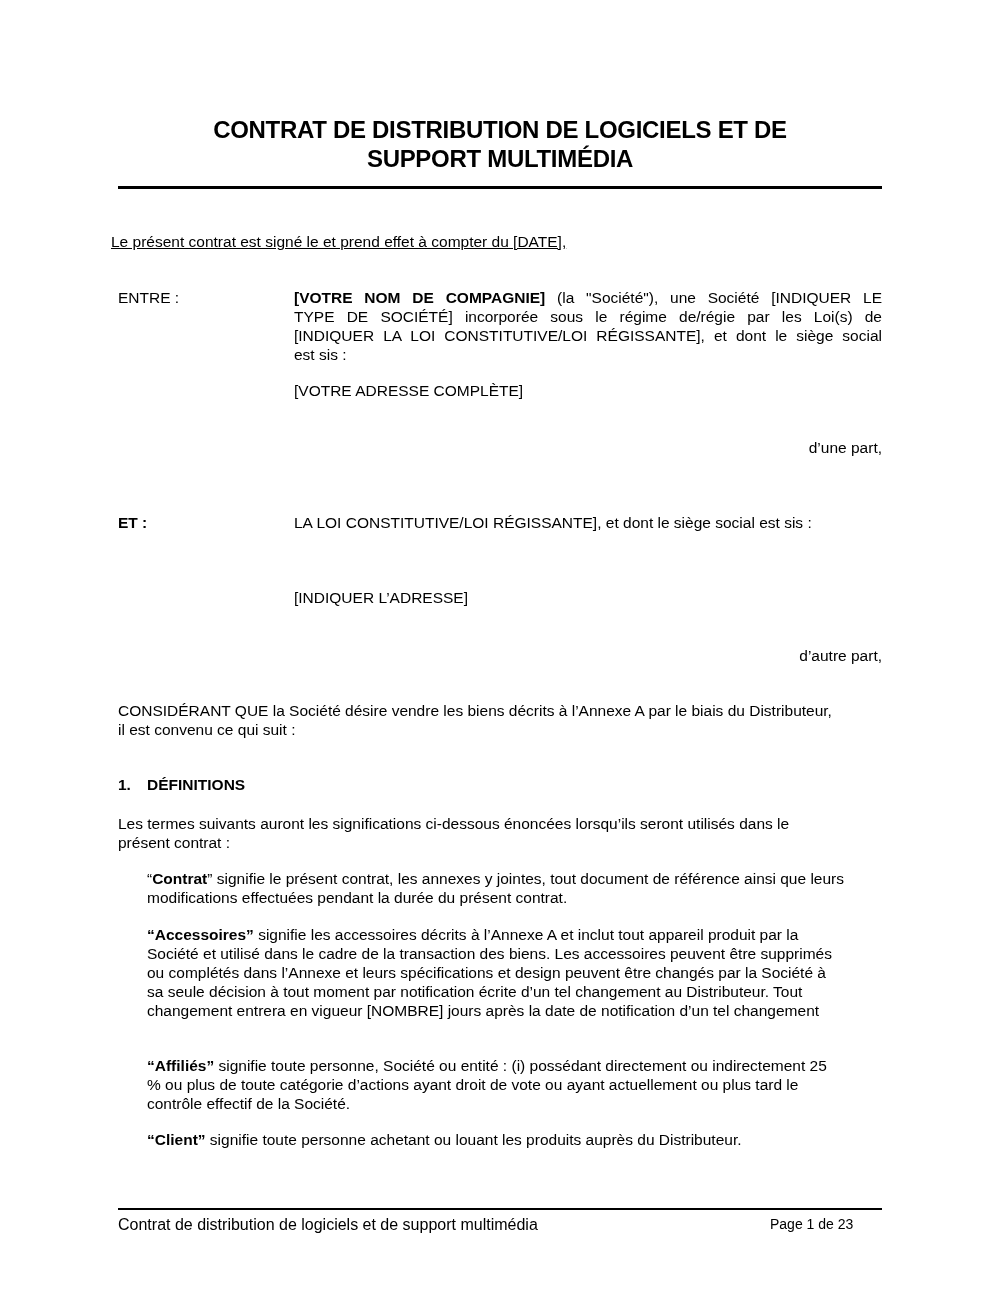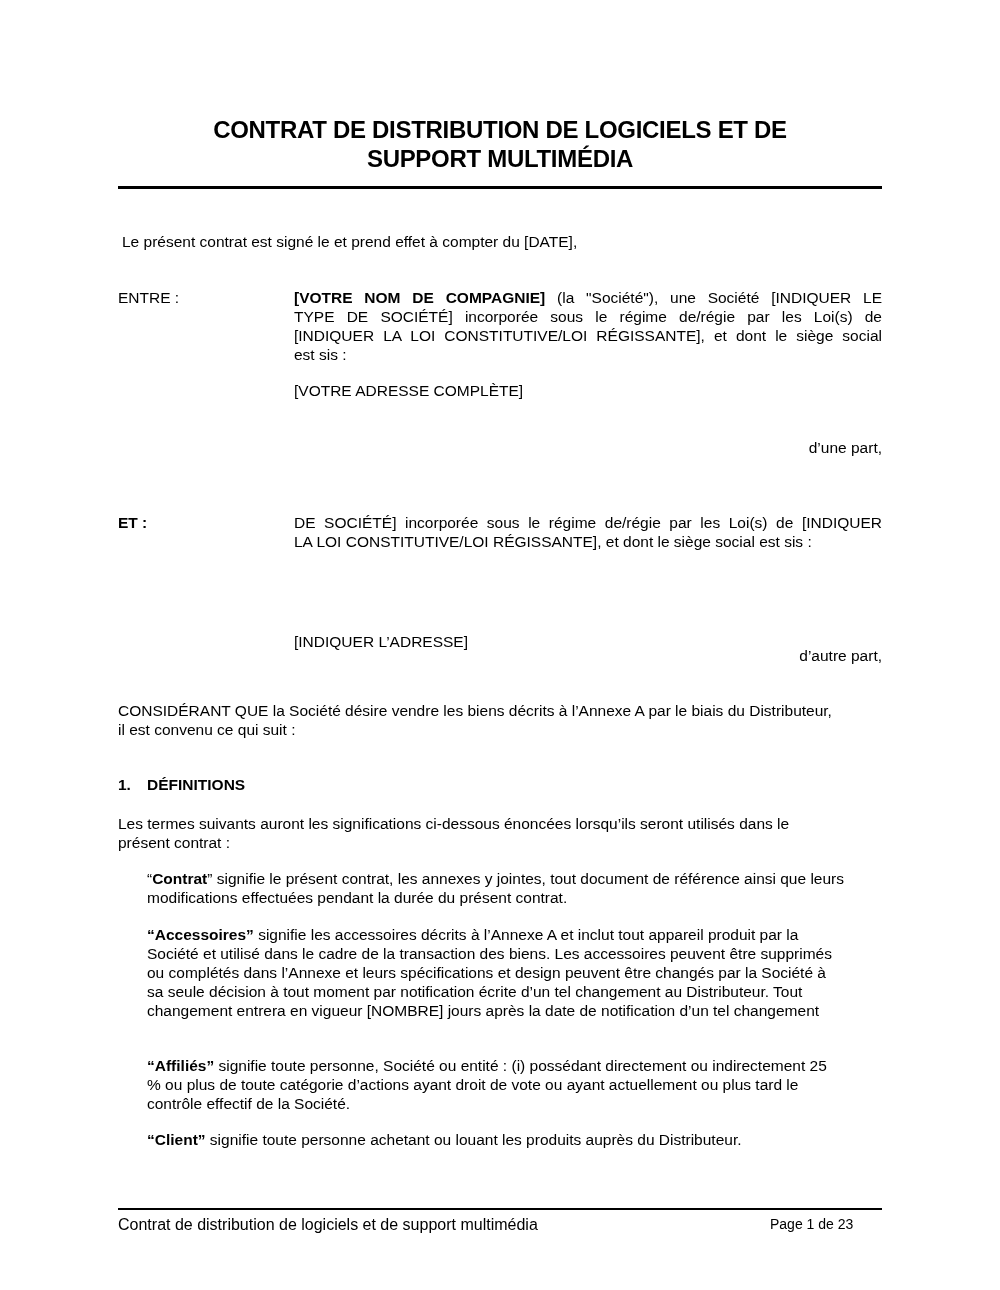--- a/index.html
+++ b/index.html
@@ -18,38 +18,37 @@
 </style>
 </head>
 <body>
 
 <div class="abs title">
   <div>CONTRAT DE DISTRIBUTION DE LOGICIELS ET DE</div>
   <div>SUPPORT MULTIMÉDIA</div>
 </div>
 <div class="abs rule"></div>
 
-<div class="abs line" style="left:122px; top:232px;">Le présent contrat est signé le et prend effet à compter du [DATE],</div>
+<div class="abs line" style="left:111px; top:232px;text-decoration:underline;">Le présent contrat est signé le et prend effet à compter du [DATE],</div>
 
 <div class="abs line" style="left:118px; top:288px; font-weight:normal;">ENTRE :</div>
 <div class="abs" style="left:294px; top:288px; width:588px;">
   <div class="line just"><b>[VOTRE NOM DE COMPAGNIE]</b><span> (la "Société"), une Société [INDIQUER LE</span></div>
   <div class="line just">TYPE DE SOCIÉTÉ] incorporée sous le régime de/régie par les Loi(s) de</div>
   <div class="line just">[INDIQUER LA LOI CONSTITUTIVE/LOI RÉGISSANTE], et dont le siège social</div>
   <div class="line">est sis :</div>
 </div>
 <div class="abs line" style="left:294px; top:381px;">[VOTRE ADRESSE COMPLÈTE]</div>
 <div class="abs line" style="right:118px; top:438px;">d’une part,</div>
 
 <div class="abs line" style="left:118px; top:513px; font-weight:bold;">ET :</div>
 <div class="abs" style="left:294px; top:513px; width:588px;">
-  <div class="line just">DE SOCIÉTÉ] incorporée sous le régime de/régie par les Loi(s) de [INDIQUER</div>
   <div class="line">LA LOI CONSTITUTIVE/LOI RÉGISSANTE], et dont le siège social est sis :</div>
 </div>
-<div class="abs line" style="left:294px; top:588px;margin-top:44px;">[INDIQUER L’ADRESSE]</div>
+<div class="abs line" style="left:294px; top:588px;">[INDIQUER L’ADRESSE]</div>
 <div class="abs line" style="right:118px; top:646px;">d’autre part,</div>
 
 <div class="abs" style="left:118px; top:701px;">
   <div class="line">CONSIDÉRANT QUE la Société désire vendre les biens décrits à l’Annexe A par le biais du Distributeur,</div>
   <div class="line">il est convenu ce qui suit :</div>
 </div>
 
 <div class="abs line" style="left:118px; top:775px; font-weight:bold;">1.</div>
 <div class="abs line" style="left:147px; top:775px; font-weight:bold;">DÉFINITIONS</div>
 

